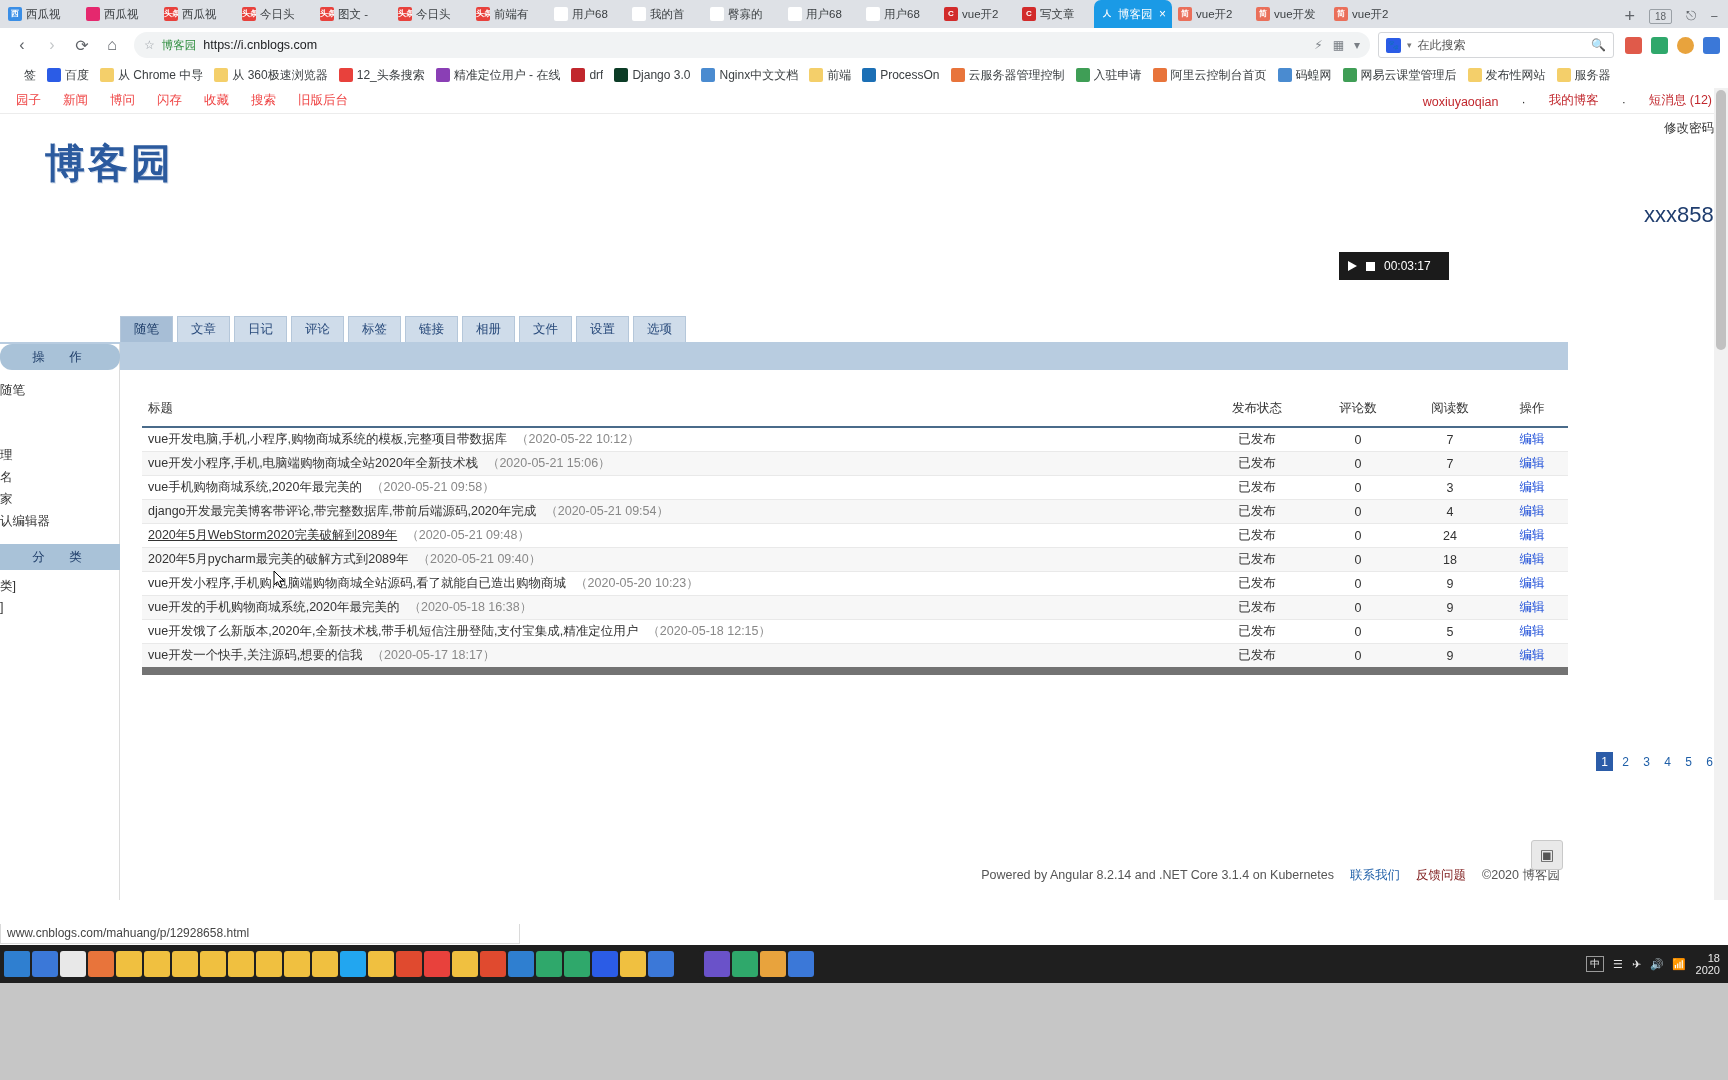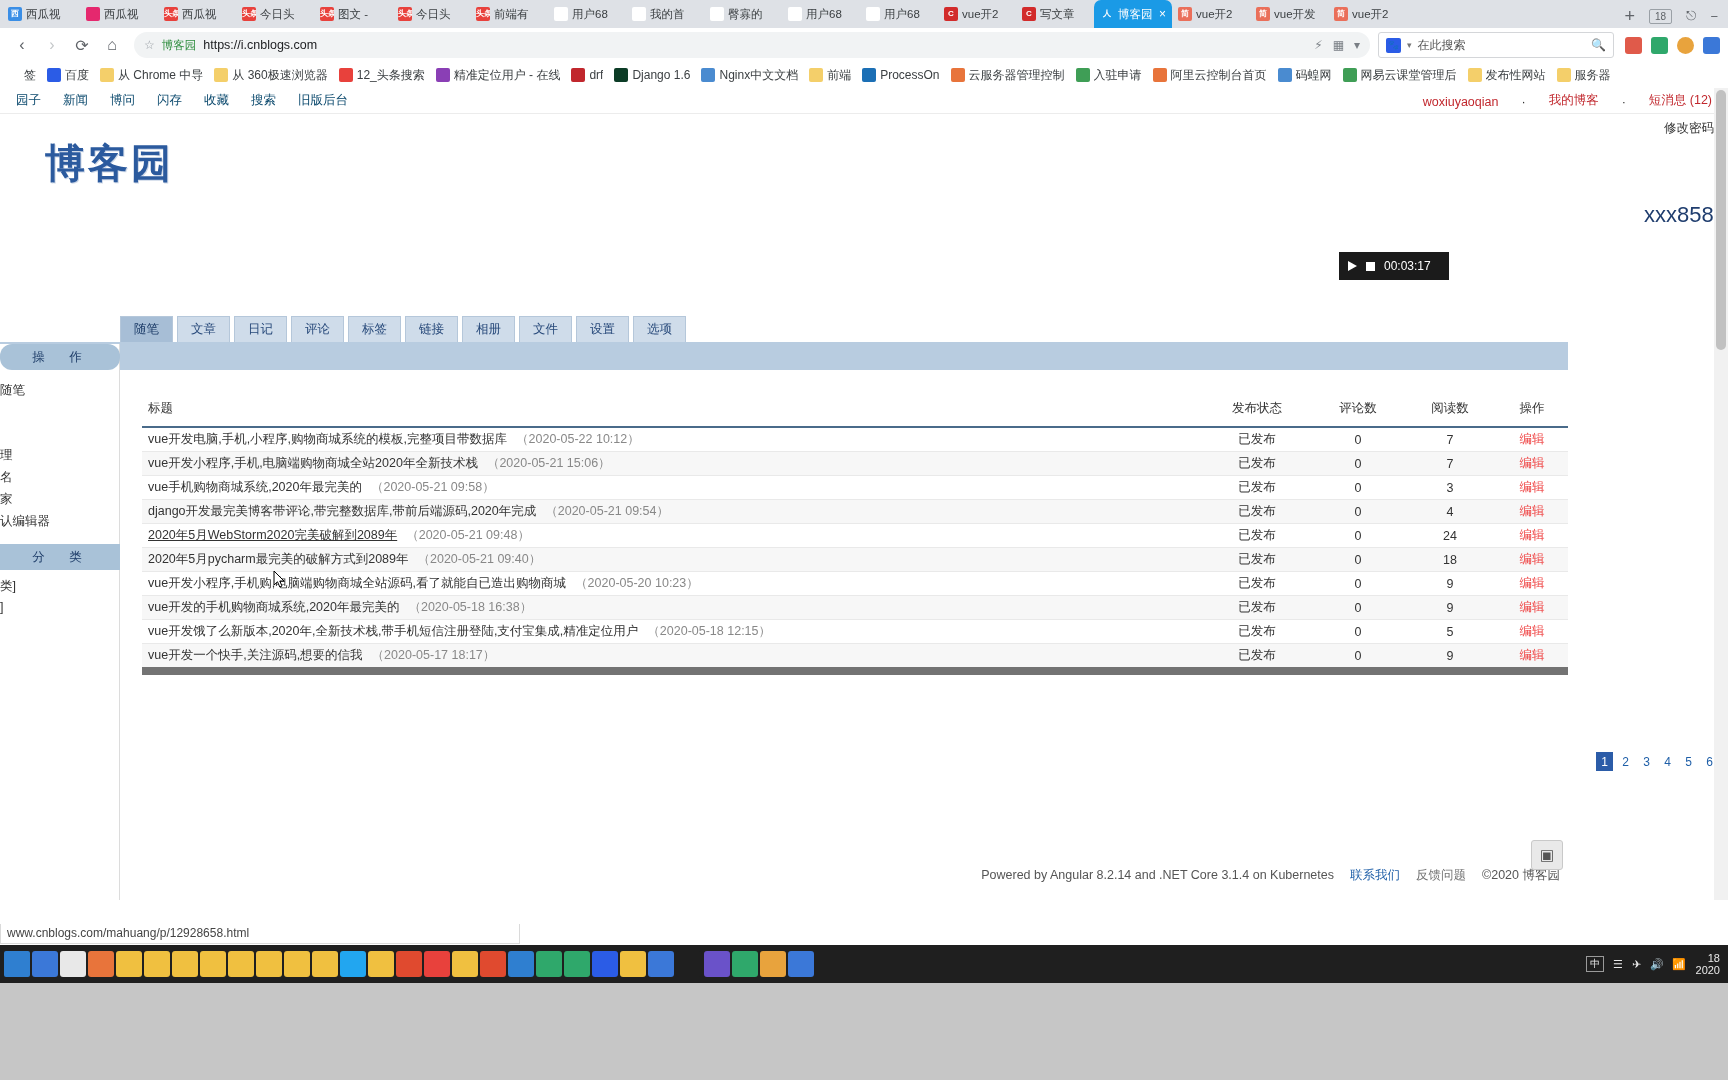--- a/index.html
+++ b/index.html
@@ -73,21 +73,21 @@
   .bm { display:flex; align-items:center; gap:4px; }
   .bm .bmi { width:14px; height:14px; flex:0 0 14px; border-radius:2px; font-size:8px; color:#fff; text-align:center; line-height:14px; }
   .bmlabel { overflow:hidden; }
 
   
   #page { position:absolute; left:0; top:88px; width:1728px; height:812px; background:#fff; overflow:hidden; }
 
   .site-nav { height:26px; display:flex; align-items:center; padding:0 16px; font-size:12.5px; color:#333; border-bottom:1px solid #ececec; }
   .site-nav .left { display:flex; gap:22px; }
   .site-nav .right { margin-left:auto; display:flex; gap:23px; align-items:flex-end; }
-  .site-nav a { color:#0c4a6e; text-decoration:none; }
+  .site-nav a { color:#ef4444; text-decoration:none; }
   .site-nav .uname { color:#c1272d; }
   .site-nav .msg { color:#c1272d; }
   .logo {
     position:absolute; left:45px; top:22px;
     font-family:"DejaVu Serif","Liberation Serif",serif;
     font-size:40px; color:#2b5a9e; letter-spacing:3px; font-weight:bold;
     text-shadow:1px 1px 0 #cfd9e8;
   }
   .pwdlink { position:absolute; right:14px; top:-16px; font-size:12.5px; color:#333; }
   .userid { position:absolute; right:0px; top:50px; font-size:22px; color:#1f3d6e; }
@@ -130,21 +130,21 @@
   table.posts td {
     font-size:12.5px; color:#333; padding:3px 0; text-align:center;
     border-bottom:1px solid #e9e9e9;
   }
   table.posts td.title-col { text-align:left; padding-left:6px; }
   table.posts tr.alt td { background:#f7f7f7; }
   table.posts tr:last-child td { border-bottom:8px solid #737373; }
   .post-title { color:#333; }
   .post-title.hovered { text-decoration:underline; }
   .post-date { color:#888; margin-left:9px; }
-  .editlink { color:#ef4444; text-decoration:none; }
+  .editlink { color:#1d4ed8; text-decoration:none; }
   .col-status { width:110px; }
   .col-comments { width:92px; }
   .col-reads { width:92px; }
   .col-ops { width:72px; }
 
   .pager { position:absolute; right:10px; top:382px; display:flex; gap:4px; align-items:center; }
   .pg {
     min-width:17px; height:19px; padding:0 4px; font-size:12px; color:#1f5fa8;
     display:flex; align-items:center; justify-content:center; text-decoration:none;
   }
@@ -335,21 +335,21 @@
         <div class="bm">
           <span class="bmi" style="background: rgb(138, 63, 181);"></span>
           <span class="bmlabel">精准定位用户 - 在线</span>
         </div>
         <div class="bm">
           <span class="bmi" style="background: rgb(193, 39, 45);"></span>
           <span class="bmlabel">drf</span>
         </div>
         <div class="bm">
           <span class="bmi" style="background: rgb(12, 60, 38);"></span>
-          <span class="bmlabel">Django 1.6</span>
+          <span class="bmlabel">Django 3.0</span>
         </div>
         <div class="bm">
           <span class="bmi" style="background: rgb(74, 139, 208);"></span>
           <span class="bmlabel">Nginx中文文档</span>
         </div>
         <div class="bm">
           <span class="bmi" style="background: rgb(244, 207, 106);"></span>
           <span class="bmlabel">前端</span>
         </div>
         <div class="bm">
@@ -564,21 +564,21 @@
           <a href="#" class="pg">4</a>
           <a href="#" class="pg">5</a>
           <a href="#" class="pg">6</a>
         </span>
     </div>
   </div>
 
   <div class="pagefooter">
     <span>Powered by Angular 8.2.14 and .NET Core 3.1.4 on Kubernetes</span>
     <span style="color:#1f5fa8;">联系我们</span>
-    <span style="color:#737373;">反馈问题</span>
+    <span style="color:#7f1d1d;">反馈问题</span>
     <span>©2020 博客园</span>
   </div>
 
   <svg class="cursor" viewBox="0 0 16 20">
     <path d="M2 1 L2 15 L5.5 11.8 L7.8 17 L10 16 L7.8 11 L12 11 Z" fill="#fff" stroke="#000" stroke-width="1"></path>
   </svg>
 </div>
 
 <div class="vscroll">
   <div class="thumb"></div>

